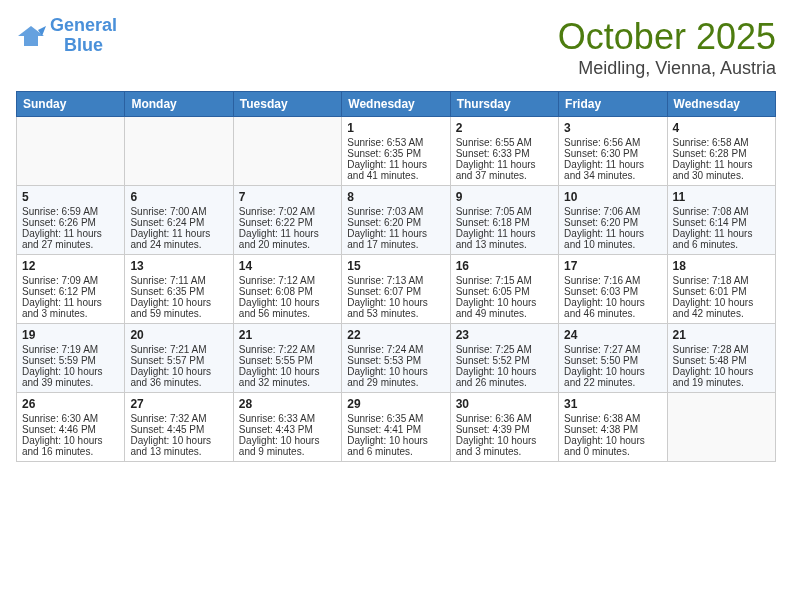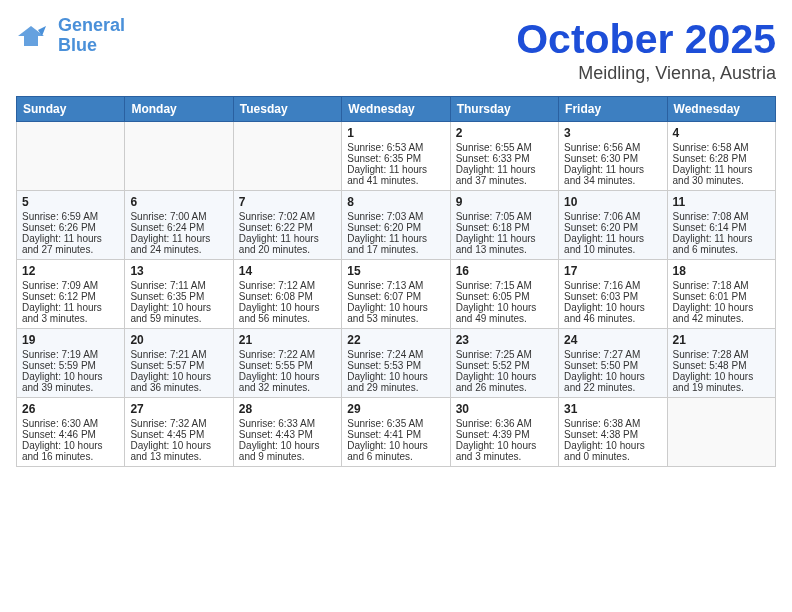--- a/index.html
+++ b/index.html
@@ -12,42 +12,43 @@
     }
     .header {
       display: flex;
       justify-content: space-between;
       align-items: flex-start;
       margin-bottom: 12px;
     }
     .logo {
       display: flex;
       align-items: center;
-      gap: 12px;
+      gap: 4px;
+      text-align: center;
     }
     .logo-text {
       font-size: 18px;
       font-weight: bold;
       color: #1a1a2e;
       line-height: 1.1;
     }
     .logo-text span {
       color: #4a90d9;
     }
     .logo-bird {
       width: 30px;
       height: 28px;
     }
     .title-block {
       text-align: right;
     }
     .month-title {
-      font-size: 41px;
-      font-weight: bold;
-      color: #1d4ed8;
+      font-size: 36px;
+      font-weight: normal;
+      color: #4d7c0f;
     }
     .location {
       font-size: 18px;
       color: #444;
     }
     .calendar {
       width: 100%;
       border-collapse: collapse;
       border: 1px solid #ccc;
     }

